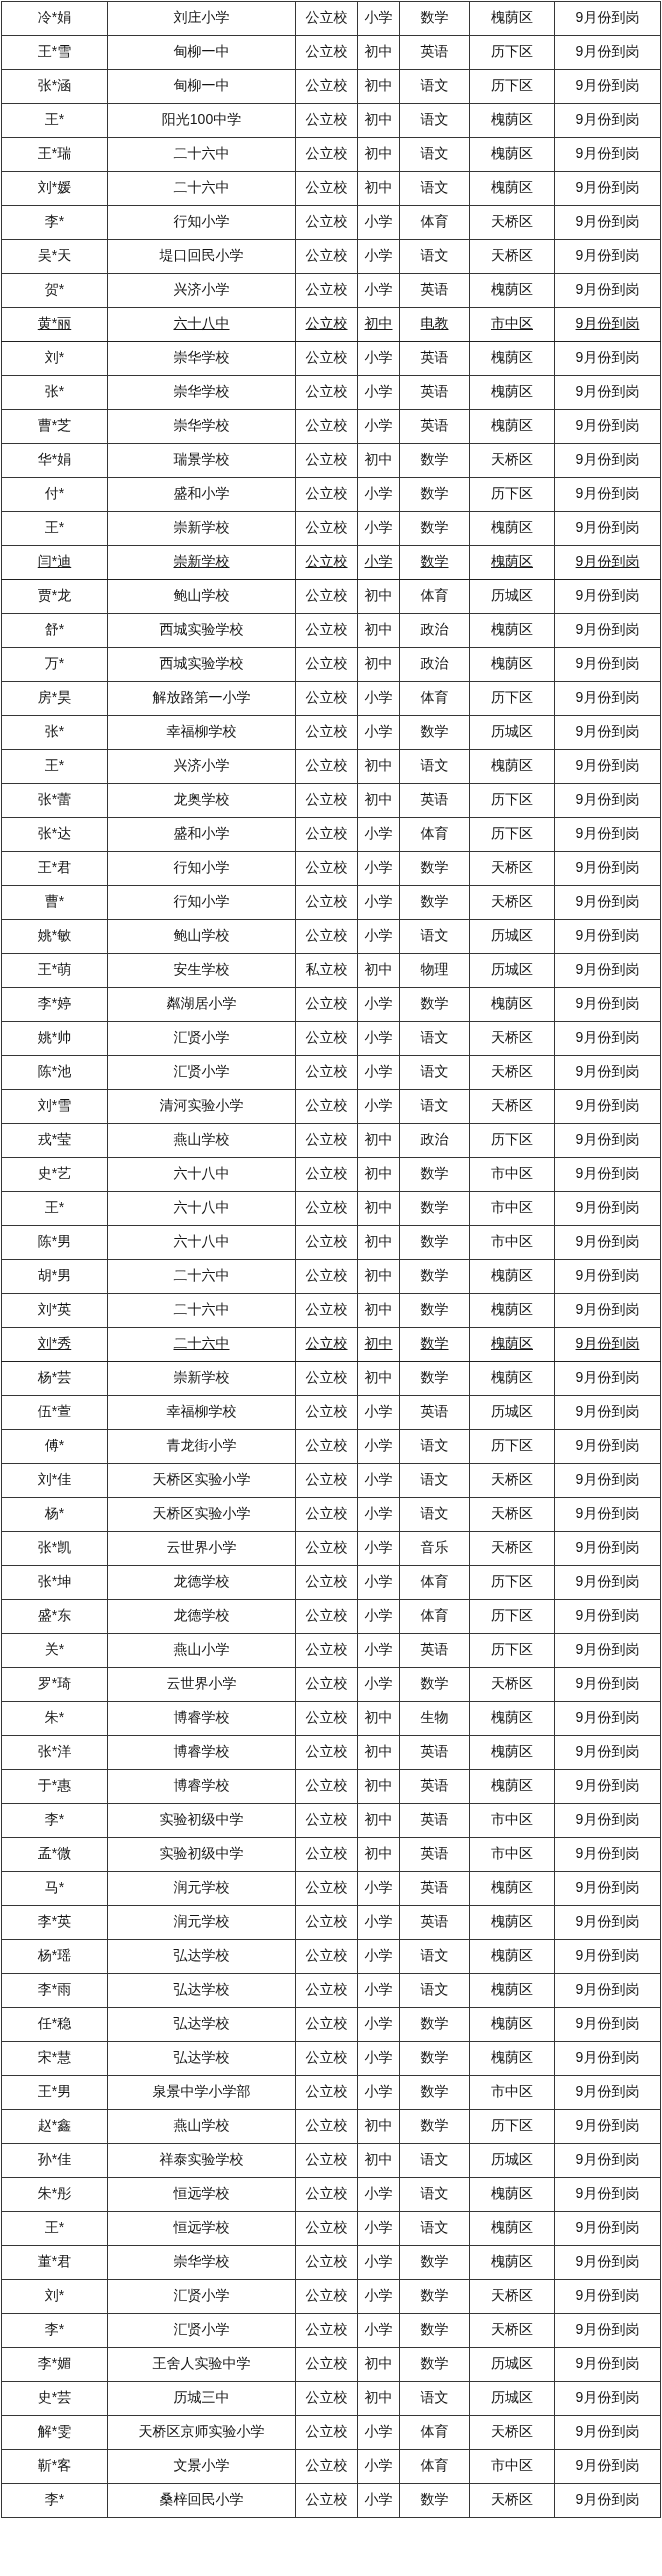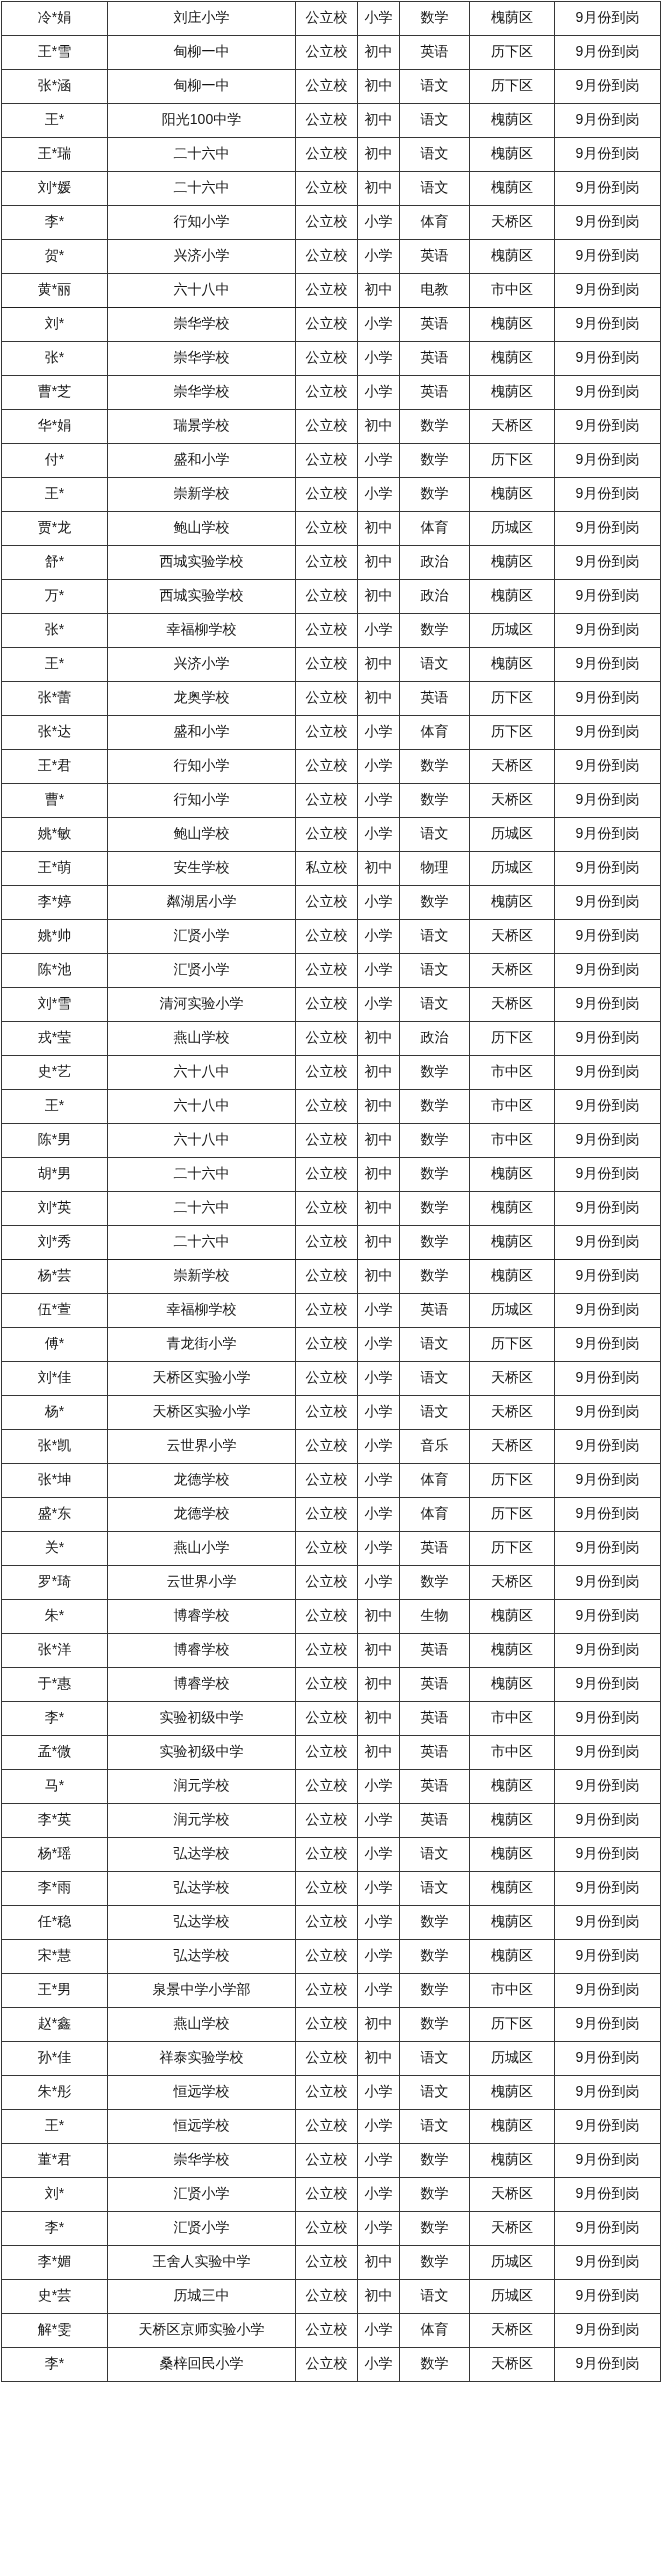--- a/index.html
+++ b/index.html
@@ -3,21 +3,21 @@
 <meta charset="utf-8">
 <style>
   html,body{margin:0;padding:0;background:#ffffff;}
   .page{position:relative;width:662px;height:3401px;background:#ffffff;overflow:hidden;
         font-family:"Liberation Sans","DejaVu Sans",sans-serif;}
   table.roster{position:absolute;top:0.5px;left:1px;width:660px;border-collapse:collapse;
                table-layout:fixed;border:1px solid #2e2e2e;}
   table.roster td{border:0.5px solid #363636;height:33px;padding:0;text-align:center;
                   vertical-align:middle;font-size:14px;color:#141414;white-space:nowrap;
                   overflow:hidden;}
-  tr.thick td{border-bottom-width:1.5px;border-bottom-color:#1f1f1f;}
+  tr.thick td{border-bottom-width:1.5px;border-bottom-color:#1f1f1f;text-decoration:underline;}
   col.c-name{width:106px;}
   col.c-school{width:188px;}
   col.c-type{width:62px;}
   col.c-level{width:42px;}
   col.c-subject{width:70px;}
   col.c-district{width:85px;}
   col.c-arrival{width:106px;}
 </style>
 </head>
 <body>
@@ -91,20 +91,29 @@
         <tr>
           <td>李*</td>
           <td>行知小学</td>
           <td>公立校</td>
           <td>小学</td>
           <td>体育</td>
           <td>天桥区</td>
           <td>9月份到岗</td>
         </tr>
         <tr>
+          <td>吴*天</td>
+          <td>堤口回民小学</td>
+          <td>公立校</td>
+          <td>小学</td>
+          <td>语文</td>
+          <td>天桥区</td>
+          <td>9月份到岗</td>
+        </tr>
+        <tr>
           <td>贺*</td>
           <td>兴济小学</td>
           <td>公立校</td>
           <td>小学</td>
           <td>英语</td>
           <td>槐荫区</td>
           <td>9月份到岗</td>
         </tr>
         <tr class="thick">
           <td>黄*丽</td>
@@ -162,20 +171,29 @@
         </tr>
         <tr>
           <td>王*</td>
           <td>崇新学校</td>
           <td>公立校</td>
           <td>小学</td>
           <td>数学</td>
           <td>槐荫区</td>
           <td>9月份到岗</td>
         </tr>
+        <tr class="thick">
+          <td>闫*迪</td>
+          <td>崇新学校</td>
+          <td>公立校</td>
+          <td>小学</td>
+          <td>数学</td>
+          <td>槐荫区</td>
+          <td>9月份到岗</td>
+        </tr>
         <tr>
           <td>贾*龙</td>
           <td>鲍山学校</td>
           <td>公立校</td>
           <td>初中</td>
           <td>体育</td>
           <td>历城区</td>
           <td>9月份到岗</td>
         </tr>
         <tr>
@@ -187,20 +205,29 @@
           <td>槐荫区</td>
           <td>9月份到岗</td>
         </tr>
         <tr>
           <td>万*</td>
           <td>西城实验学校</td>
           <td>公立校</td>
           <td>初中</td>
           <td>政治</td>
           <td>槐荫区</td>
+          <td>9月份到岗</td>
+        </tr>
+        <tr>
+          <td>房*昊</td>
+          <td>解放路第一小学</td>
+          <td>公立校</td>
+          <td>小学</td>
+          <td>体育</td>
+          <td>历下区</td>
           <td>9月份到岗</td>
         </tr>
         <tr>
           <td>张*</td>
           <td>幸福柳学校</td>
           <td>公立校</td>
           <td>小学</td>
           <td>数学</td>
           <td>历城区</td>
           <td>9月份到岗</td>
@@ -646,20 +673,29 @@
           <td>历城区</td>
           <td>9月份到岗</td>
         </tr>
         <tr>
           <td>解*雯</td>
           <td>天桥区京师实验小学</td>
           <td>公立校</td>
           <td>小学</td>
           <td>体育</td>
           <td>天桥区</td>
+          <td>9月份到岗</td>
+        </tr>
+        <tr>
+          <td>靳*客</td>
+          <td>文景小学</td>
+          <td>公立校</td>
+          <td>小学</td>
+          <td>体育</td>
+          <td>市中区</td>
           <td>9月份到岗</td>
         </tr>
         <tr>
           <td>李*</td>
           <td>桑梓回民小学</td>
           <td>公立校</td>
           <td>小学</td>
           <td>数学</td>
           <td>天桥区</td>
           <td>9月份到岗</td>

